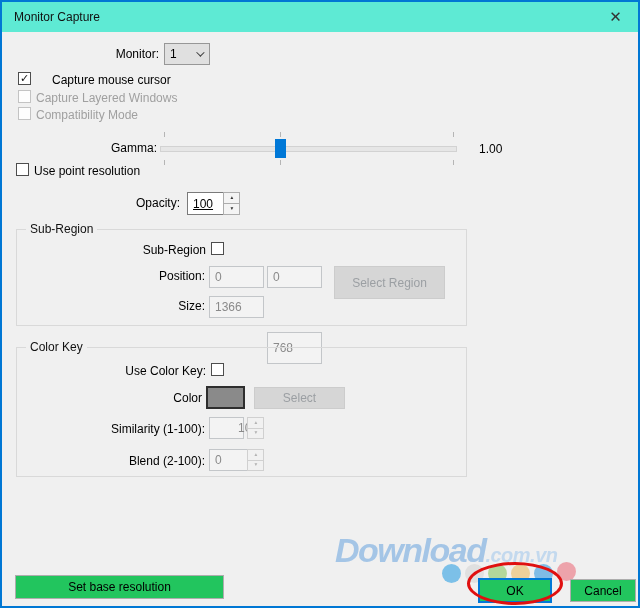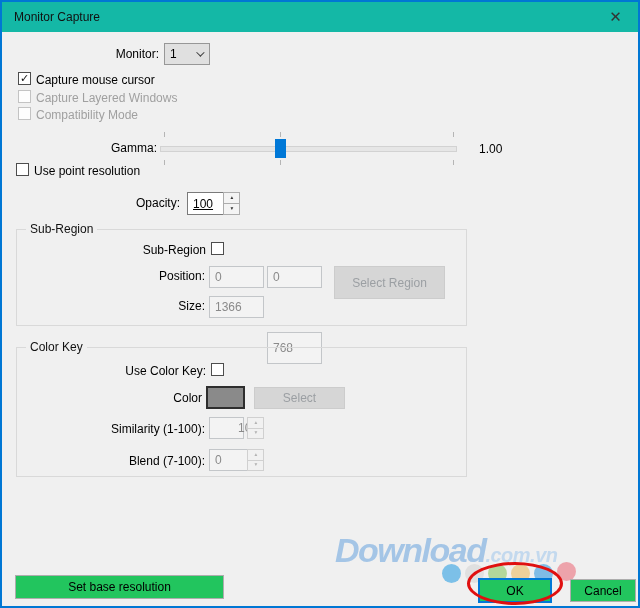--- a/index.html
+++ b/index.html
@@ -3,21 +3,21 @@
 <meta charset="utf-8">
 <style>
   html,body{margin:0;padding:0;background:#fff;}
   *{box-sizing:border-box;}
   .dialog{
     position:relative;width:640px;height:608px;
     border:2px solid #0077d4;background:#f0f0f0;
     font-family:"Liberation Sans",sans-serif;font-size:12px;color:#000;
     overflow:hidden;
   }
-  .titlebar{position:absolute;left:0;top:0;right:0;height:30px;background:#14b8a6;}
+  .titlebar{position:absolute;left:0;top:0;right:0;height:30px;background:#5eead4;}
   .title{position:absolute;left:12px;top:8px;font-size:12px;color:#111;}
   .close-btn{position:absolute;right:0;top:0;width:45px;height:30px;display:flex;align-items:center;justify-content:center;color:#333;font-size:15px;cursor:pointer;}
   .rlabel{position:absolute;text-align:right;white-space:nowrap;}
   .lbl{position:absolute;white-space:nowrap;}
   .lbl.disabled{color:#a0a0a0;}
   
   .cb{position:absolute;width:13px;height:13px;background:#fff;border:1px solid #4d4d4d;display:flex;align-items:center;justify-content:center;}
   .cb .mark{font-size:11px;line-height:1;color:#111;margin-top:-1px;}
   .cb.unchecked .mark{visibility:hidden;}
   .cb.disabled{border-color:#c3c3c3;background:#fdfdfd;}
@@ -66,21 +66,21 @@
 
   <div class="rlabel" style="left:57px;top:45px;width:100px;">Monitor:</div>
   <div class="combo">
     <span>1</span>
     <span class="chev"></span>
   </div>
 
   <span class="cb" style="left:16px;top:70px;">
       <span class="mark">✓</span>
     </span>
-  <span class="lbl" style="left:34px;top:71px;">Capture mouse cursor</span>
+  <span class="lbl" style="left:50px;top:71px;">Capture mouse cursor</span>
 
   <span class="cb unchecked disabled" style="left:16px;top:88px;">
       <span class="mark">✓</span>
     </span>
   <span class="lbl disabled" style="left:34px;top:89px;">Capture Layered Windows</span>
 
   <span class="cb unchecked disabled" style="left:16px;top:105px;">
       <span class="mark">✓</span>
     </span>
   <span class="lbl disabled" style="left:34px;top:106px;">Compatibility Mode</span>
@@ -145,21 +145,21 @@
   <div class="field disabled" style="left:207px;top:415px;width:35px;height:22px;padding-left:28px;">10</div>
   <div class="spin disabled" style="left:245px;top:415px;width:17px;height:22px;">
     <div class="spin-btn">
         <span style="transform:scale(0.6);">▲</span>
       </div>
     <div class="spin-btn">
         <span style="transform:scale(0.6);">▼</span>
       </div>
   </div>
 
-  <div class="rlabel" style="left:103px;top:452px;width:100px;">Blend (7-100):</div>
+  <div class="rlabel" style="left:103px;top:452px;width:100px;">Blend (2-100):</div>
   <div class="field disabled" style="left:207px;top:447px;width:39px;height:22px;">0</div>
   <div class="spin disabled" style="left:245px;top:447px;width:17px;height:22px;">
     <div class="spin-btn">
         <span style="transform:scale(0.6);">▲</span>
       </div>
     <div class="spin-btn">
         <span style="transform:scale(0.6);">▼</span>
       </div>
   </div>
 

